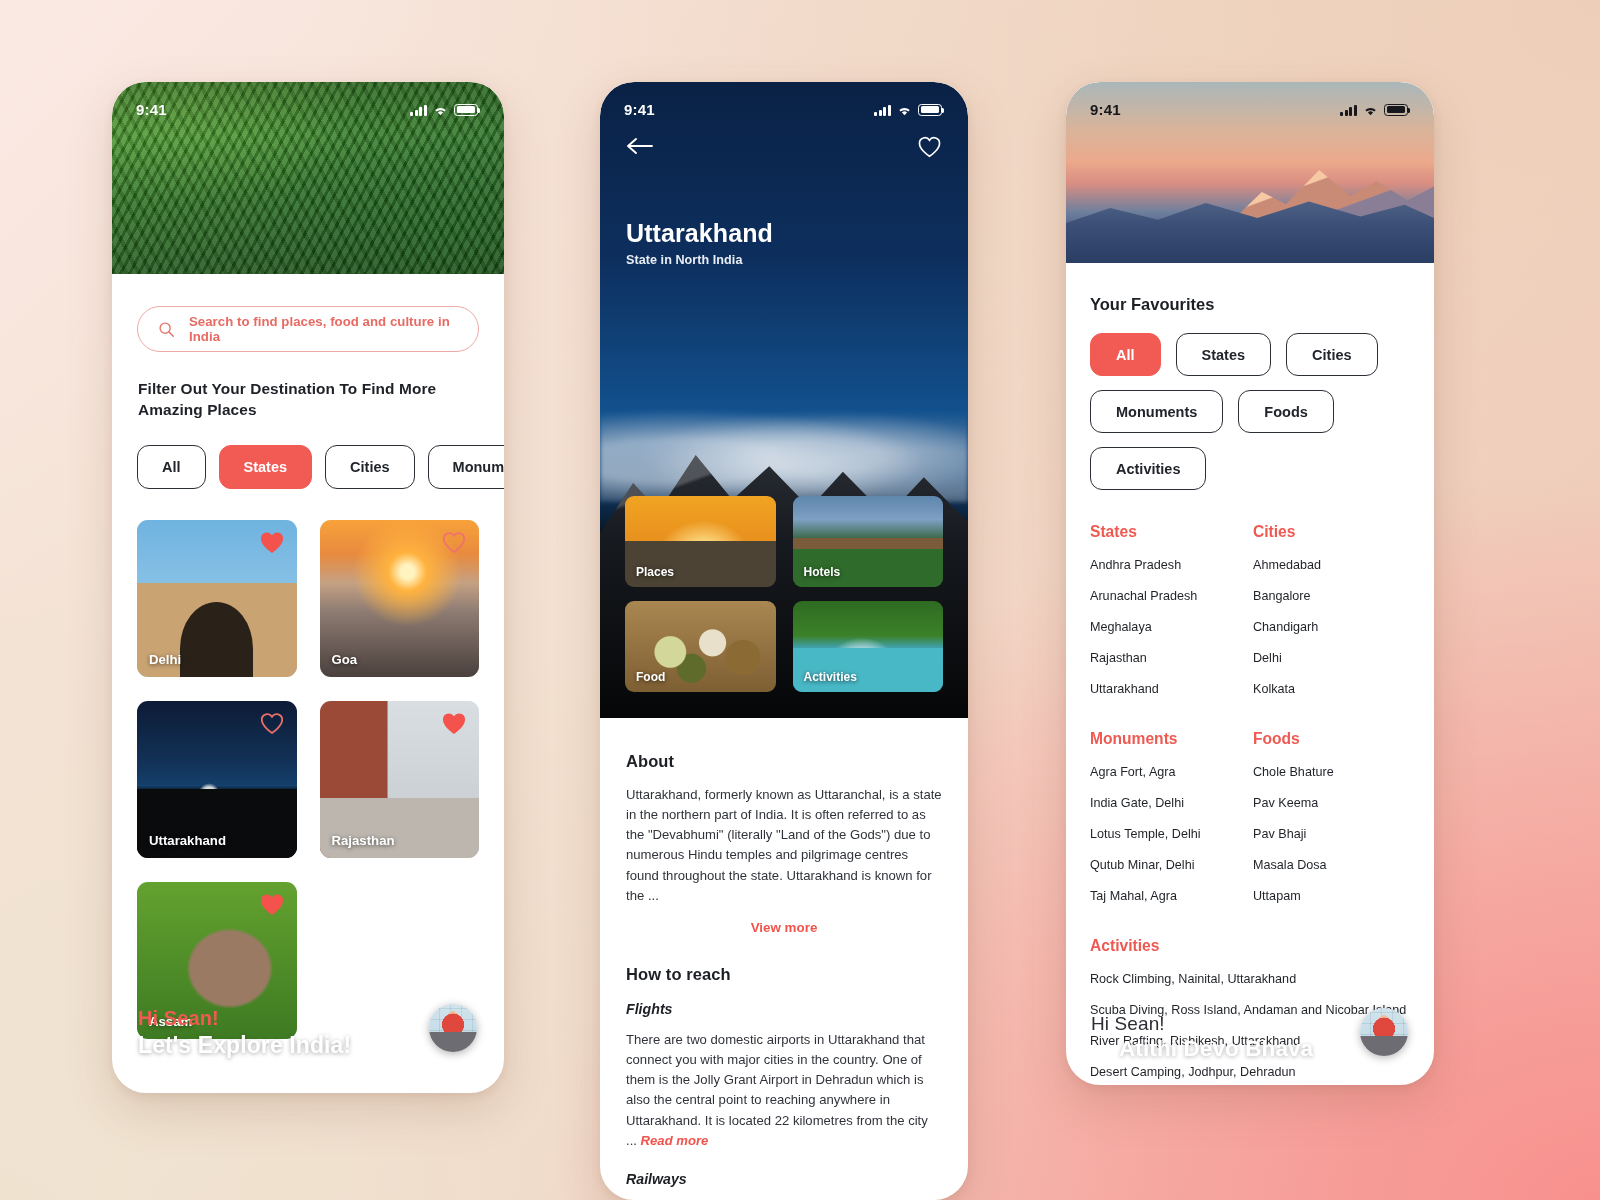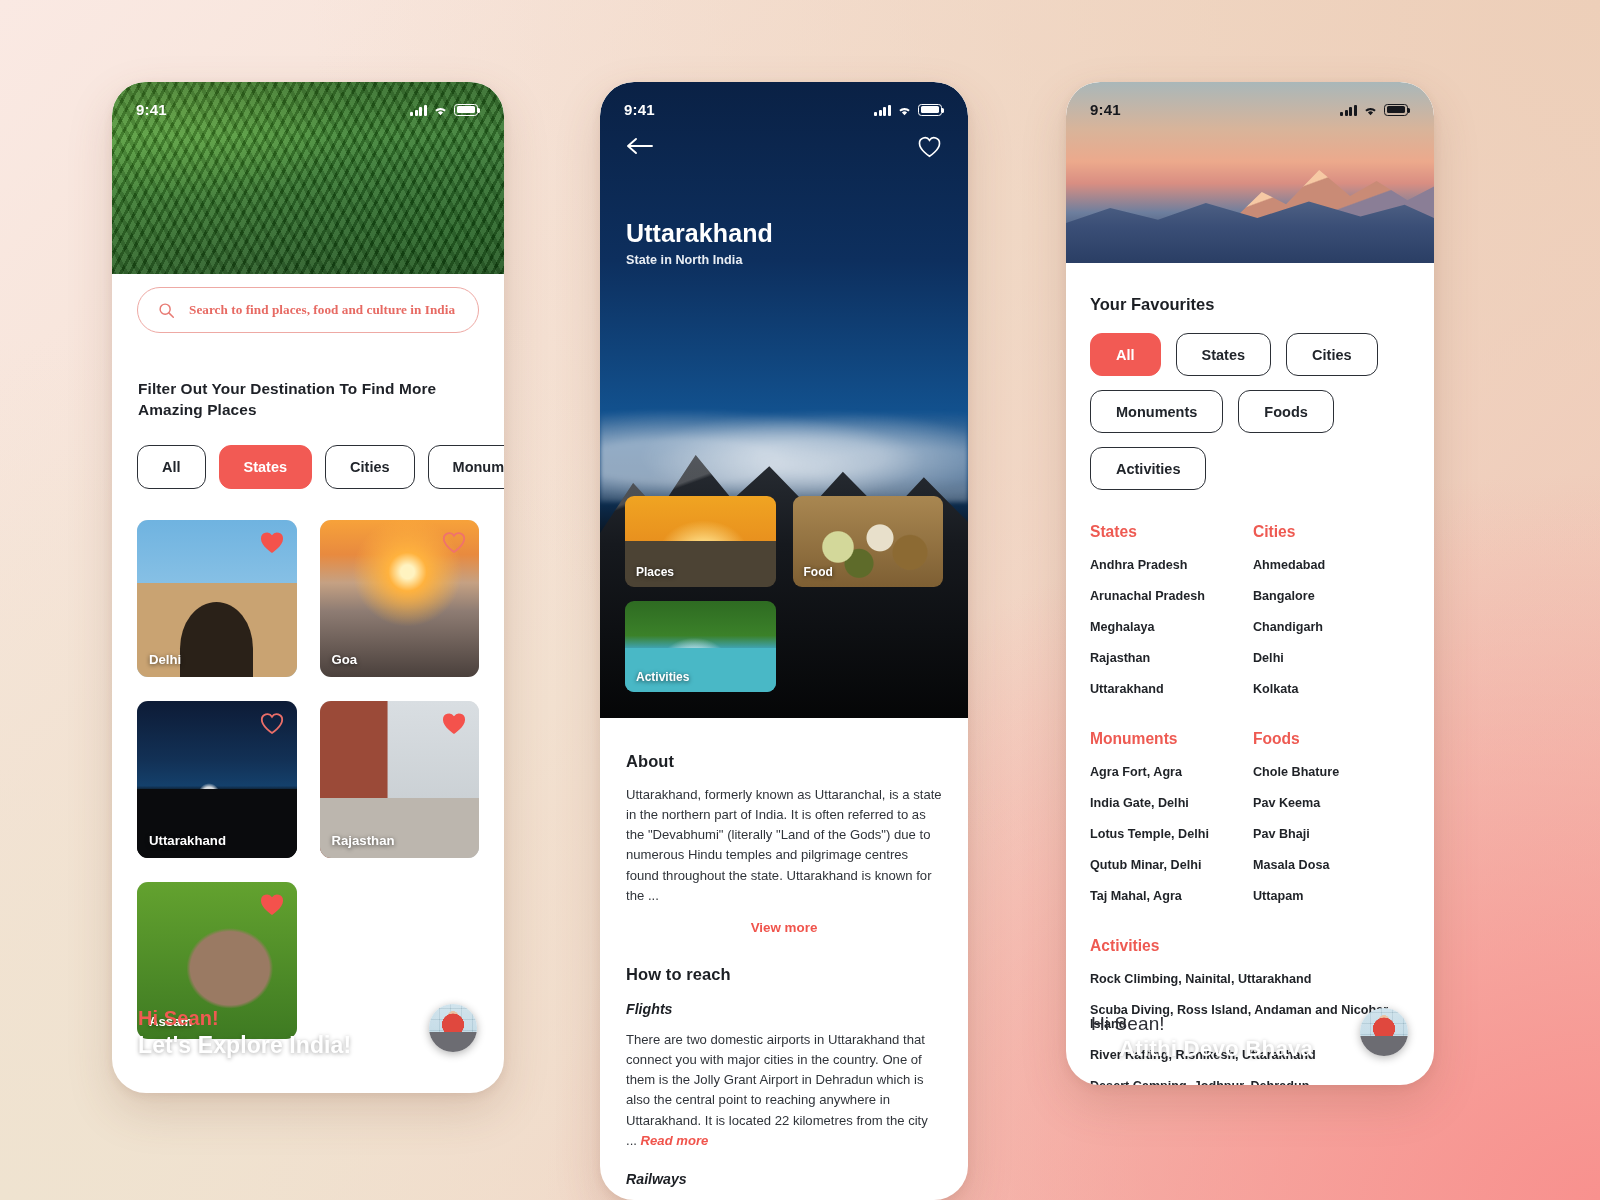--- a/index.html
+++ b/index.html
@@ -75,21 +75,21 @@
     box-shadow:0 2px 8px rgba(0,0,0,.30);
     background:
       linear-gradient(transparent 0 59%, #6C6C72 59% 100%),
       radial-gradient(circle at 50% 43%, #E0483E 0 30%, rgba(224,72,62,0) 31%),
       radial-gradient(circle at 50% 26%, #E9C3A4 0 12%, rgba(233,195,164,0) 13%),
       repeating-linear-gradient(0deg, rgba(255,255,255,.18) 0 10px, rgba(0,0,0,.05) 10px 11px),
       repeating-linear-gradient(90deg, rgba(255,255,255,.18) 0 10px, rgba(0,0,0,.05) 10px 11px),
       linear-gradient(180deg,#BBD7E4,#9FC4D6);
   }
 
-  .searchWrap{ position:absolute; left:25px; top:205px; width:342px;font-family:Liberation Serif, serif; }
+  .searchWrap{ position:absolute; left:25px; top:224px; width:342px; }
   .searchBar{
     display:flex; align-items:center; gap:14px;
     height:46px; border:1.3px solid #EEA9A4; border-radius:24px; padding:0 20px;
     background:#fff;
   }
   .searchBar .ph{ color:#E76A63; font-size:13.2px; font-weight:700; letter-spacing:.05px; }
   .mag{ width:17px; height:17px; flex:none; }
 
   .filterHead{
     position:absolute; left:26px; top:297px; width:322px;
@@ -241,21 +241,21 @@
   .favTitle{ margin-top:32px; font-size:16.5px; font-weight:700; color:#1C1F24; }
   .chipsWrap{ margin-top:19px; display:flex; flex-wrap:wrap; gap:14px 15px; }
   .chip3{
     border:1.2px solid #2B2F36; border-radius:12px; background:#fff;
     font-size:14.5px; font-weight:700; color:#21252B;
     padding:0 25px; height:43px; display:flex; align-items:center;
   }
   .chip3.active{ background:#F25A54; border-color:#F25A54; color:#fff; }
   .cols{ margin-top:33px; display:grid; grid-template-columns:1fr 1fr; column-gap:6px; row-gap:0; }
   .colHead{ color:#EE5A52; font-size:15.6px; font-weight:700; margin-bottom:17px; }
-  .colItem{ font-size:12.6px; color:#1F2227; margin-bottom:17px; letter-spacing:.01px;font-weight:bold; }
+  .colItem{ font-size:12.6px; color:#1F2227; margin-bottom:17px; letter-spacing:.01px; }
   .blockGap{ height:17px; }
   .fullCol{ grid-column:1 / -1; }
 </style>
 </head>
 <body>
 
 <div class="stage">
 
   <div class="phone" id="phone1">
 
@@ -394,20 +394,24 @@
       <div class="h2Title">Uttarakhand</div>
       <div class="h2Sub">State in North India</div>
     </div>
 
     <div class="tiles">
       <div class="tile">
         <div class="ph t-places" style="position:absolute;inset:0"></div>
         <div class="lbl">Places</div>
       </div>
       <div class="tile">
+        <div class="ph t-hotels" style="position:absolute;inset:0"></div>
+        <div class="lbl">Hotels</div>
+      </div>
+      <div class="tile">
         <div class="ph t-food" style="position:absolute;inset:0"></div>
         <div class="lbl">Food</div>
       </div>
       <div class="tile">
         <div class="ph t-act" style="position:absolute;inset:0"></div>
         <div class="lbl">Activities</div>
       </div>
     </div>
 
     <div class="body2">

